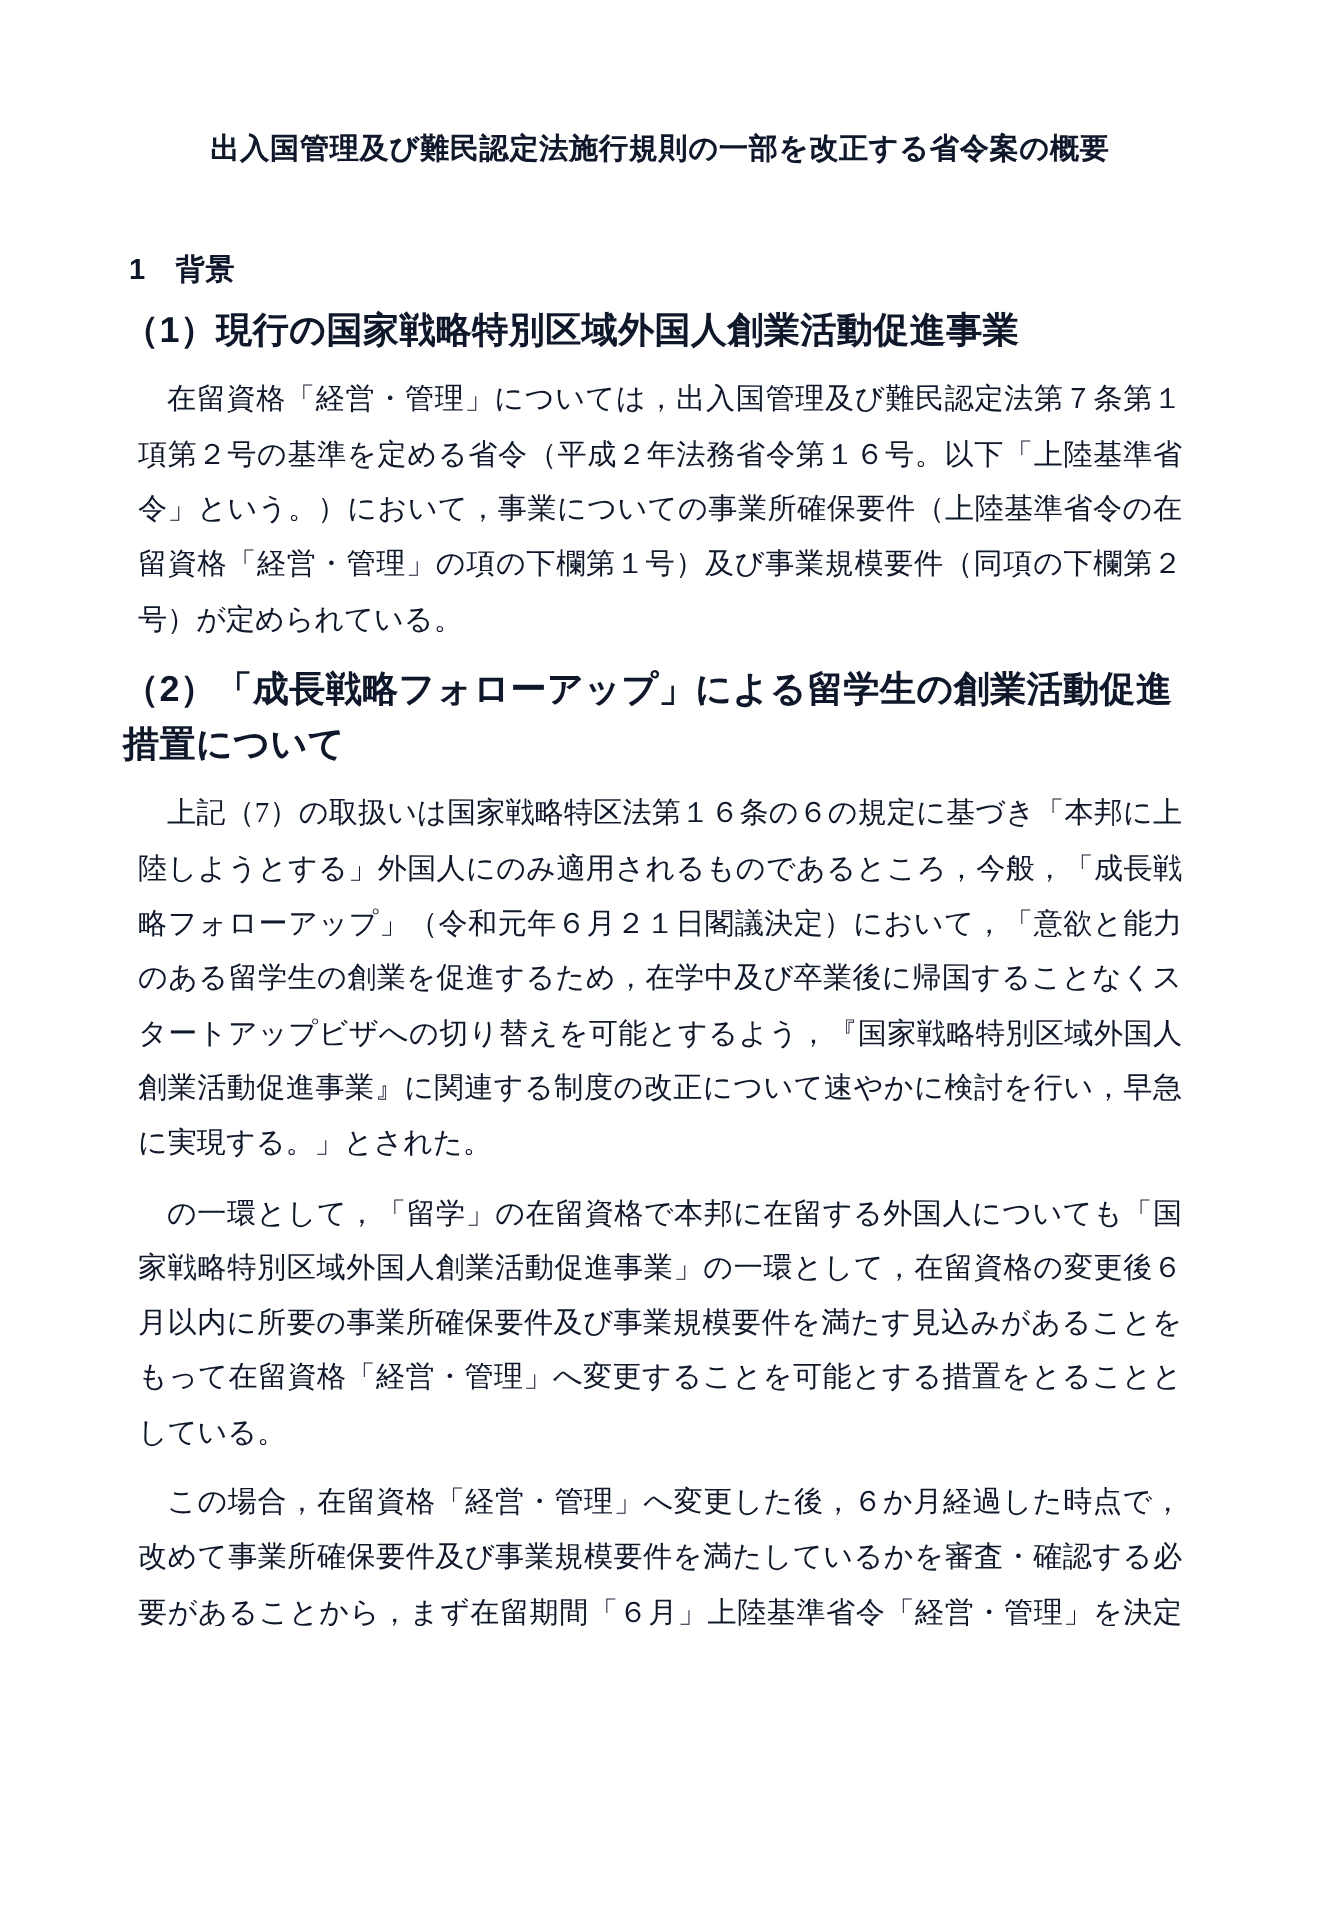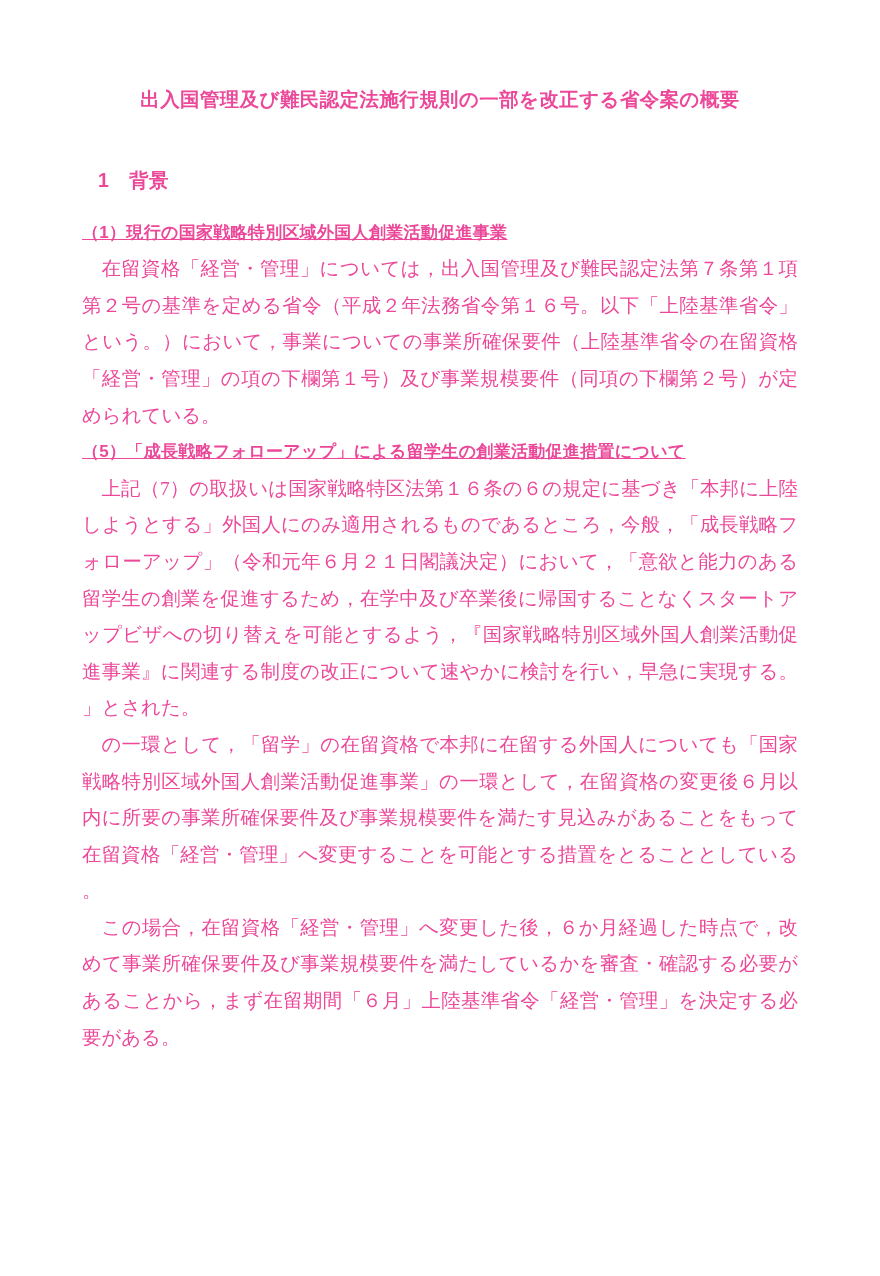--- a/index.html
+++ b/index.html
@@ -6,52 +6,51 @@
     margin: 0;
     padding: 0;
     background: #ffffff;
   }
   .page {
     position: relative;
     width: 880px;
     height: 1084px;
     box-sizing: border-box;
     background: #ffffff;
-    color: #ec4899;
+    color: #0f172a;
     padding: 84px 82px 0 82px;
     overflow: hidden;
   }
   .doc-title {
     margin: 0 0 48px 0;
     font-family: "Liberation Sans", sans-serif;
     font-weight: bold;
     font-size: 19.4px;
     line-height: 30px;
     text-align: center;
     letter-spacing: 0.5px;
   }
   .sec-heading {
-    margin: 16px;
+    margin: 4px;
     font-family: "Liberation Sans", sans-serif;
     font-weight: bold;
     font-size: 19.4px;
     line-height: 36.6px;
     letter-spacing: 0.5px;
   }
   .sub-heading {
     margin: 0;
     font-family: "Liberation Sans", sans-serif;
     font-weight: bold;
-    font-size: 17px;
+    font-size: 24px;
     line-height: 36.6px;
     letter-spacing: 0.3px;
-    text-decoration: underline;
   }
   .para {
-    margin: 0;
+    margin: 10px;
     font-family: "Liberation Serif", serif;
     font-size: 19.4px;
     line-height: 36.6px;
     text-align: justify;
     text-justify: inter-ideograph;
     text-indent: 1em;
     word-break: break-all;
     line-break: anywhere;
   }
 </style>
@@ -65,21 +64,21 @@
   <div class="section">
 
     <h2 class="sec-heading">1　背景</h2>
 
     <div class="subsection">
       <h3 class="sub-heading">（1）現行の国家戦略特別区域外国人創業活動促進事業</h3>
       <p class="para">在留資格「経営・管理」については，出入国管理及び難民認定法第７条第１項第２号の基準を定める省令（平成２年法務省令第１６号。以下「上陸基準省令」という。）において，事業についての事業所確保要件（上陸基準省令の在留資格「経営・管理」の項の下欄第１号）及び事業規模要件（同項の下欄第２号）が定められている。</p>
     </div>
 
     <div class="subsection">
-      <h3 class="sub-heading">（5）「成長戦略フォローアップ」による留学生の創業活動促進措置について</h3>
+      <h3 class="sub-heading">（2）「成長戦略フォローアップ」による留学生の創業活動促進措置について</h3>
       <p class="para">上記（7）の取扱いは国家戦略特区法第１６条の６の規定に基づき「本邦に上陸しようとする」外国人にのみ適用されるものであるところ，今般，「成長戦略フォローアップ」（令和元年６月２１日閣議決定）において，「意欲と能力のある留学生の創業を促進するため，在学中及び卒業後に帰国することなくスタートアップビザへの切り替えを可能とするよう，『国家戦略特別区域外国人創業活動促進事業』に関連する制度の改正について速やかに検討を行い，早急に実現する。」とされた。</p>
       <p class="para">の一環として，「留学」の在留資格で本邦に在留する外国人についても「国家戦略特別区域外国人創業活動促進事業」の一環として，在留資格の変更後６月以内に所要の事業所確保要件及び事業規模要件を満たす見込みがあることをもって在留資格「経営・管理」へ変更することを可能とする措置をとることとしている。</p>
       <p class="para">この場合，在留資格「経営・管理」へ変更した後，６か月経過した時点で，改めて事業所確保要件及び事業規模要件を満たしているかを審査・確認する必要があることから，まず在留期間「６月」上陸基準省令「経営・管理」を決定する必要がある。</p>
     </div>
 
   </div>
 
 </div>
 
 </body></html>

